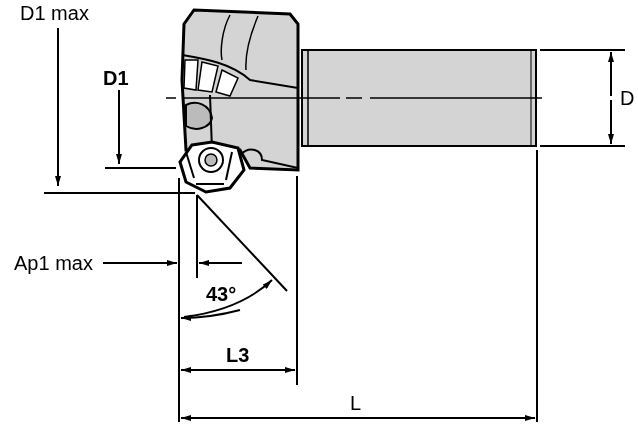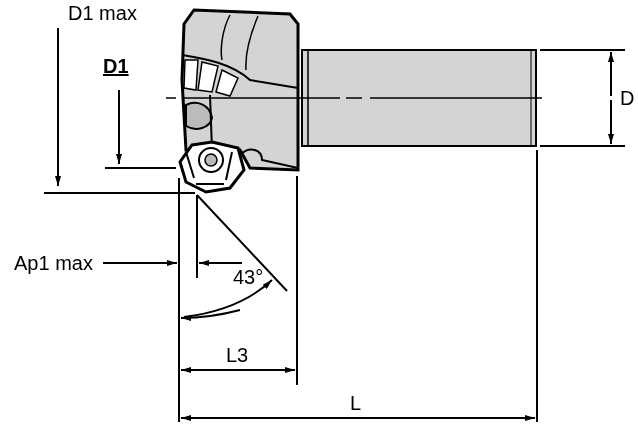--- a/index.html
+++ b/index.html
@@ -70,19 +70,19 @@
     <line x1="197" y1="195" x2="287" y2="291"></line>
     <path d="M184,317 Q240,310 272,280" marker-end="url(#arr)"></path>
     <path d="M240,310 Q210,318 181,318" marker-end="url(#arr)"></path>
     <line x1="238" y1="370" x2="181" y2="370" marker-end="url(#arr)"></line>
     <line x1="238" y1="370" x2="295" y2="370" marker-end="url(#arr)"></line>
     <line x1="358" y1="418" x2="181" y2="418" marker-end="url(#arr)"></line>
     <line x1="358" y1="418" x2="535" y2="418" marker-end="url(#arr)"></line>
   </g>
 </svg>
 
-<span class="lbl" style="left:20px;top:3px;margin-left:48px;">D1 max</span>
-<span class="lbl" style="left:103px;top:56px;font-weight:bold;text-decoration:underline;">D1</span>
+<span class="lbl" style="left:20px;top:3px;">D1 max</span>
+<span class="lbl" style="left:103px;top:68px;font-weight:bold;">D1</span>
 <span class="lbl" style="left:620px;top:88px;">D</span>
 <span class="lbl" style="left:14px;top:253px;">Ap1 max</span>
-<span class="lbl" style="left:206px;top:267px;font-weight:normal;margin-left:27px;">43°</span>
-<span class="lbl" style="left:226px;top:345px;font-weight:normal;">L3</span>
+<span class="lbl" style="left:206px;top:284px;font-weight:bold;">43°</span>
+<span class="lbl" style="left:226px;top:345px;font-weight:bold;">L3</span>
 <span class="lbl" style="left:350px;top:393px;">L</span>
 
 </body></html>

